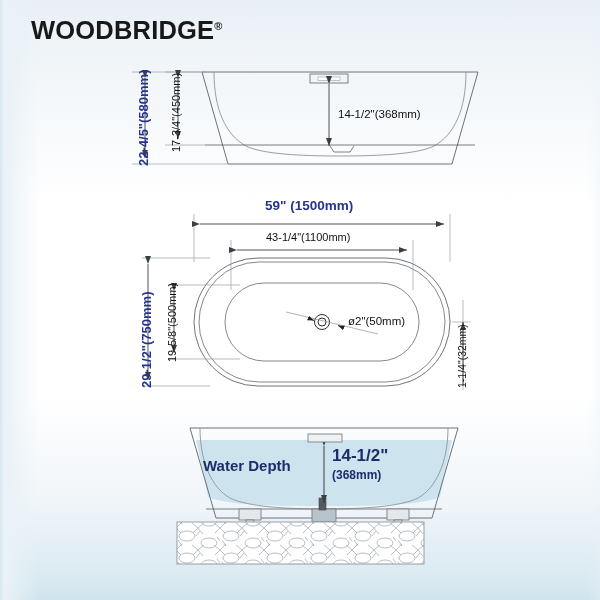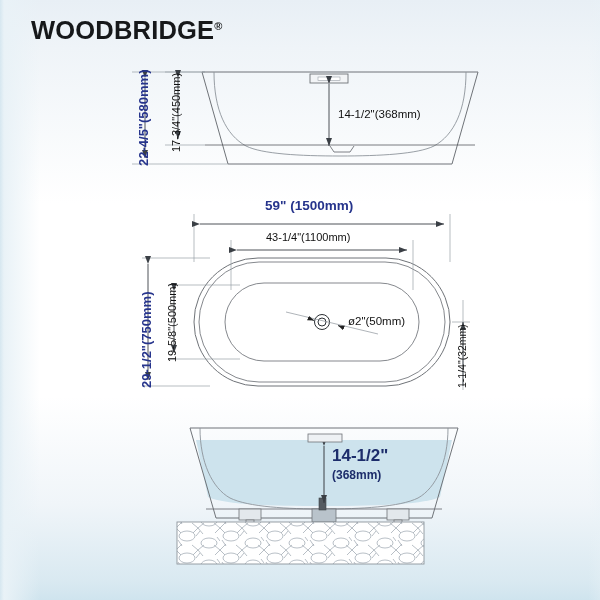--- a/index.html
+++ b/index.html
@@ -187,16 +187,17 @@
   <div class="lbl vert" style="left:170px;top:152px;font-size:11px;">17-3/4"(450mm)</div>
   <div class="lbl" style="left:338px;top:108px;font-size:11.5px;">14-1/2"(368mm)</div>
 
   <div class="lbl blue" style="left:265px;top:198px;font-size:13.5px;">59" (1500mm)</div>
   <div class="lbl" style="left:266px;top:231px;font-size:11px;">43-1/4"(1100mm)</div>
   <div class="lbl blue vert" style="left:139px;top:388px;font-size:13px;">29-1/2"(750mm)</div>
   <div class="lbl vert" style="left:166px;top:362px;font-size:11px;">19-5/8"(500mm)</div>
   <div class="lbl vert" style="left:456px;top:388px;font-size:10.5px;">1-1/4"(32mm)</div>
   <div class="lbl" style="left:348px;top:315px;font-size:11.5px;">ø2"(50mm)</div>
 
+  <div class="lbl navy" style="left:203px;top:457px;font-size:15px;">Water Depth</div>
   <div class="lbl navy" style="left:332px;top:446px;font-size:17px;">14-1/2"</div>
   <div class="lbl navy" style="left:332px;top:468px;font-size:12px;">(368mm)</div>
 
 </div>
 
 </body></html>

